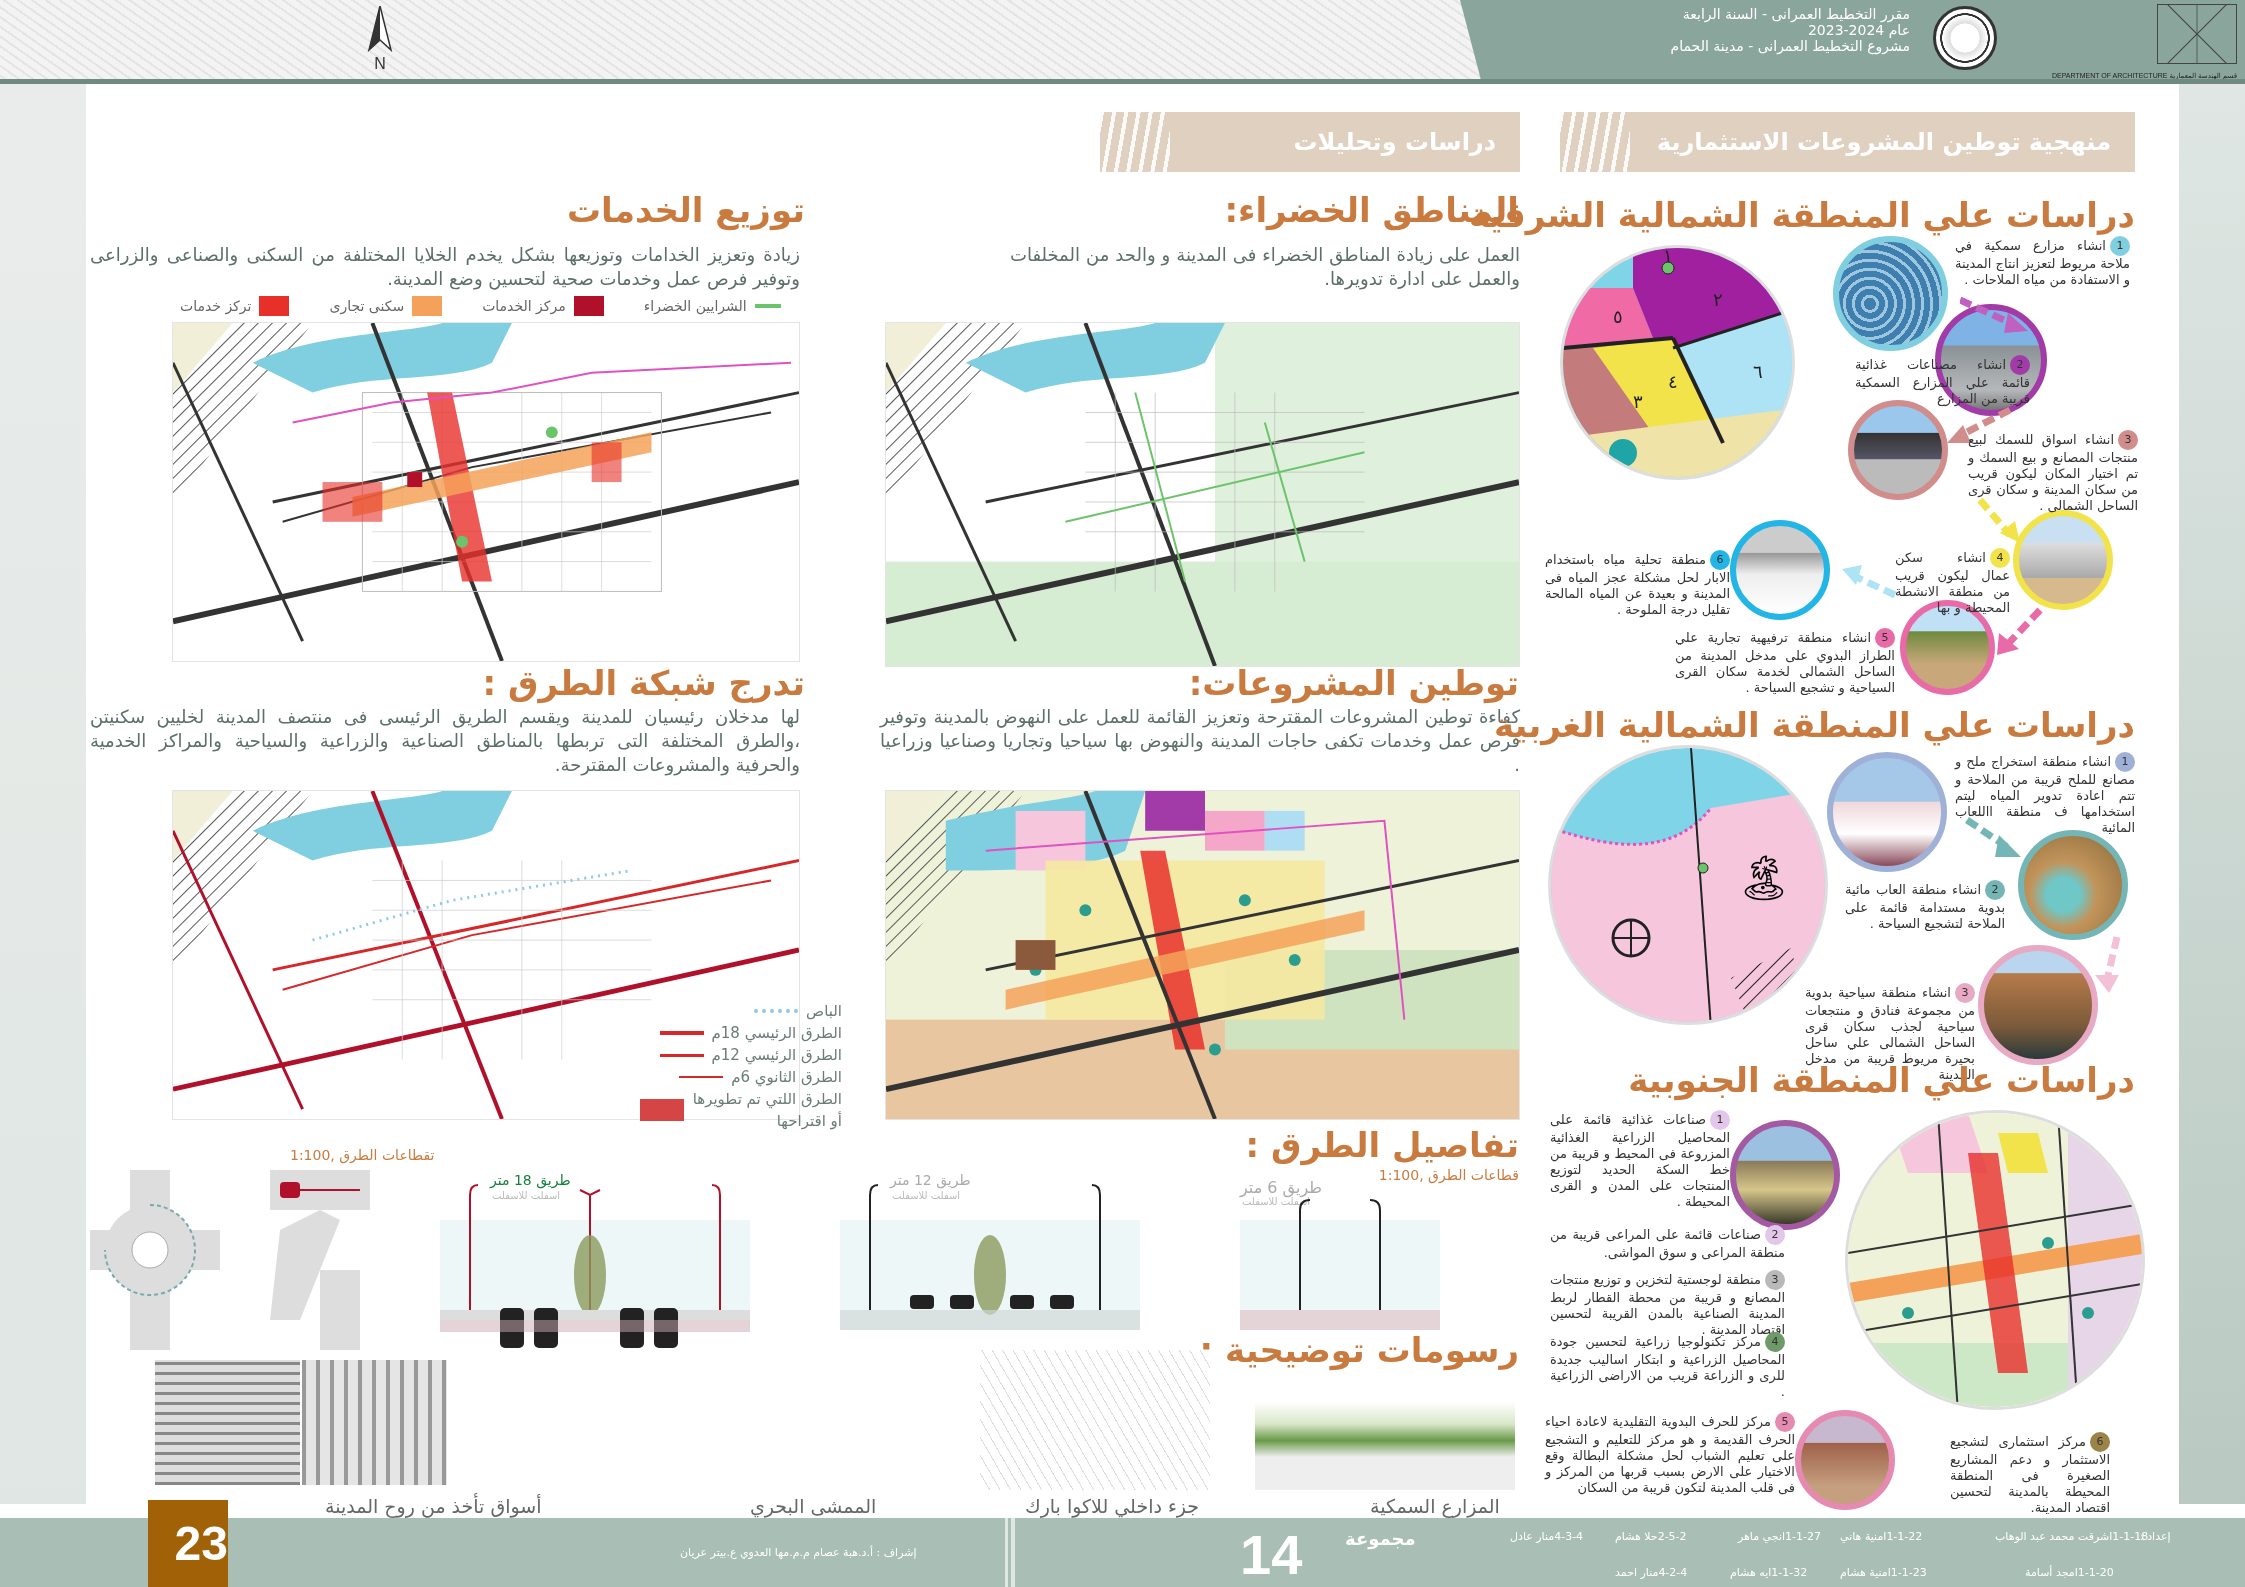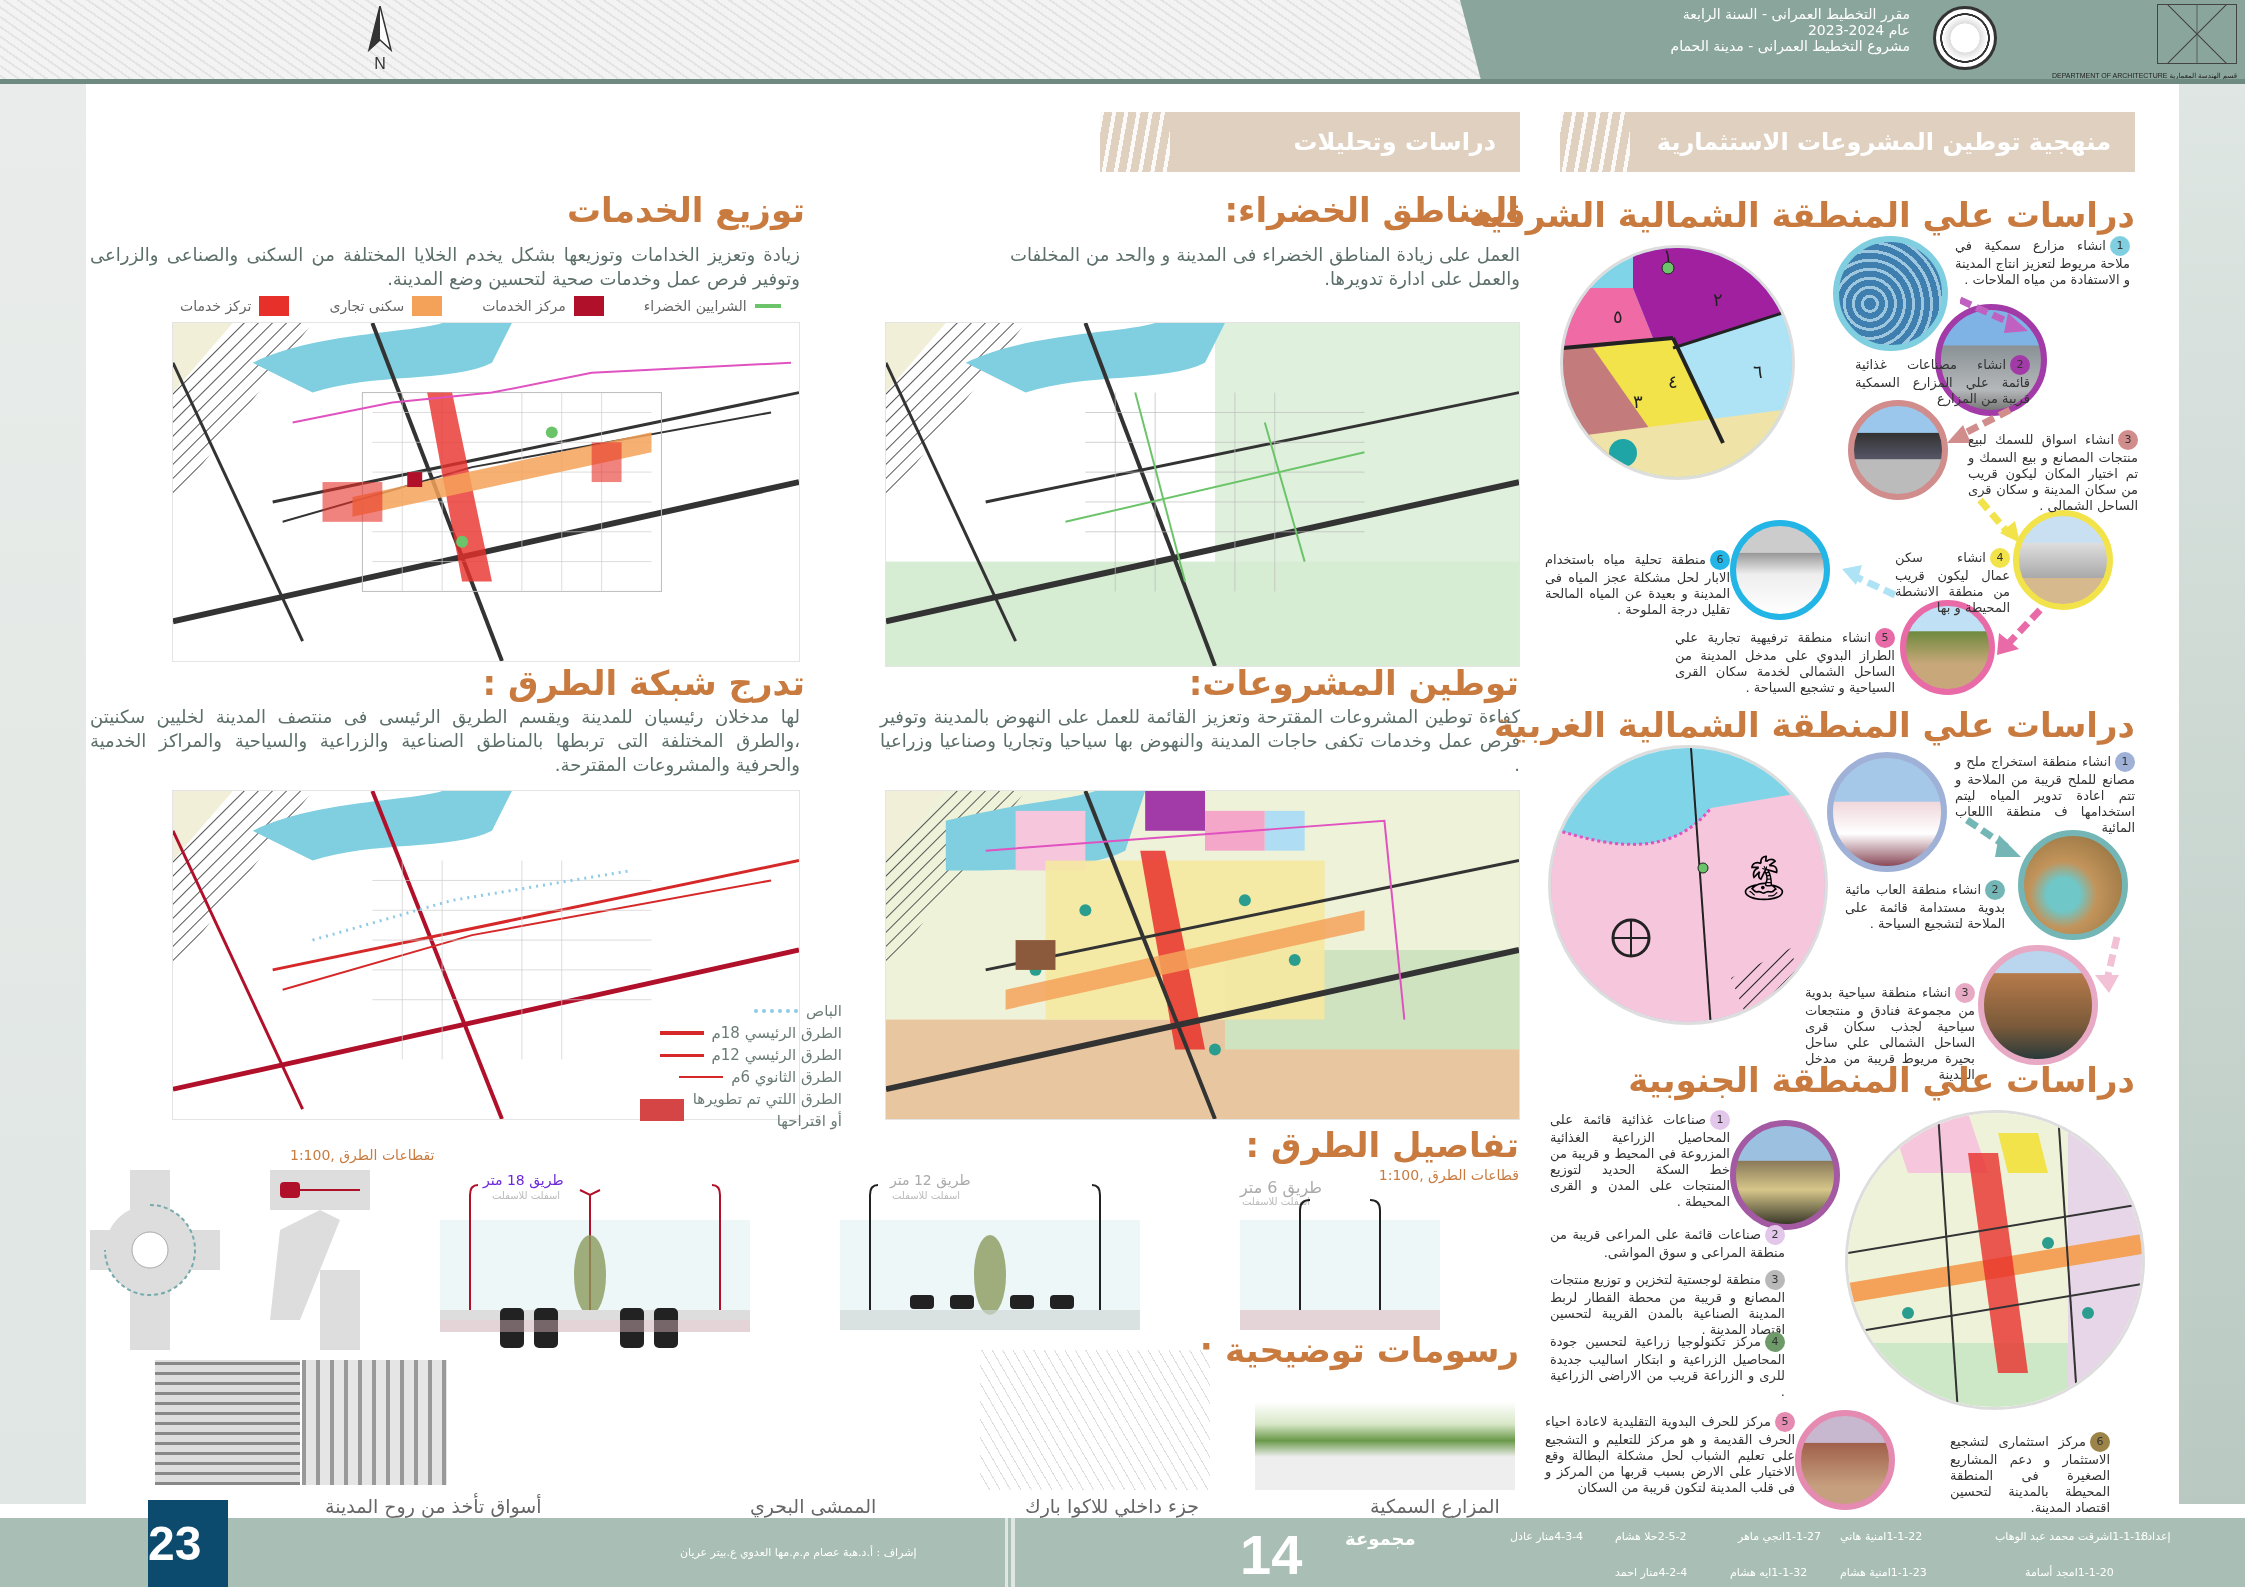--- a/index.html
+++ b/index.html
@@ -61,21 +61,21 @@
   
   .zoom-circle { position: absolute; border-radius: 50%; overflow: hidden; border: 3px solid #ddd; }
 
   
   .section-draw { position: absolute; }
   .caption { position: absolute; direction: rtl; color: #666; font-size: 19px; white-space: nowrap; }
 
   
   .footer { position: absolute; left: 0; top: 1518px; width: 2245px; height: 69px; background: #a9bfb6; }
   .footer-divider { position: absolute; left: 1005px; top: 1518px; width: 10px; height: 69px; background: linear-gradient(90deg, #dfe6e3 0 3px, transparent 3px 6px, #dfe6e3 6px 9px); }
-  .page-num { position: absolute; left: 148px; top: 1500px; width: 80px; height: 87px; background: #0c4a6e; color: #fff; font-size: 48px; font-weight: bold; text-align: left; line-height: 87px; font-family: "Liberation Sans", sans-serif; }
+  .page-num { position: absolute; left: 148px; top: 1500px; width: 80px; height: 87px; background: #a16207; color: #fff; font-size: 48px; font-weight: bold; text-align: right; line-height: 87px; font-family: "Liberation Sans", sans-serif; }
   .group-num { position: absolute; left: 1240px; top: 1522px; color: #fff; font-size: 56px; font-weight: bold; font-family: "Liberation Sans", sans-serif; }
   .group-label { position: absolute; left: 1345px; top: 1528px; color: #fff; font-size: 18px; font-weight: bold; direction: rtl; }
   .footer-text { position: absolute; color: #fff; font-size: 11px; direction: rtl; white-space: nowrap; }
 </style>
 </head>
 <body>
 
 <div class="header">
   <div class="header-band"></div>
   <div class="course-info">
@@ -318,21 +318,21 @@
     <path d="M60,35 A45,45 0 1,1 15,80" fill="none" stroke="#7aa" stroke-width="2" stroke-dasharray="4,3"></path>
     <rect x="180" y="0" width="100" height="40" fill="#ddd"></rect>
     <line x1="200" y1="20" x2="270" y2="20" stroke="#b0102a" stroke-width="2"></line>
     <rect x="190" y="12" width="20" height="16" fill="#b0102a" rx="4"></rect>
     <polygon points="190,60 230,40 250,50 210,150 180,150" fill="#ddd"></polygon>
     <rect x="230" y="100" width="40" height="80" fill="#ddd"></rect>
   </svg>
 </div>
 
 <div class="section-draw" style="left:430px; top:1180px; width:330px; height:150px;">
-  <div style="position:absolute; left:53px; top:-8px; direction:rtl; color:#6d28d9; font-size:14px;">طريق 18 متر</div>
+  <div style="position:absolute; left:60px; top:-8px; direction:rtl; color:#15803d; font-size:14px;">طريق 18 متر</div>
   <div style="position:absolute; left:62px; top:10px; direction:rtl; color:#bbb; font-size:10px;">اسفلت للاسفلت</div>
   <svg width="330" height="190" viewBox="0 0 330 190" style="position:absolute; left:0; top:0;">
     <rect x="10" y="40" width="310" height="90" fill="#e5f3f5" opacity=".7"></rect>
     <path d="M40,135 L40,15 Q40,5 48,5" stroke="#b0102a" stroke-width="2" fill="none"></path>
     <path d="M160,135 L160,15 M150,10 L160,15 L170,10" stroke="#b0102a" stroke-width="2" fill="none"></path>
     <path d="M290,135 L290,15 Q290,5 282,5" stroke="#b0102a" stroke-width="2" fill="none"></path>
     <g fill="#8a9a5b">
         <ellipse cx="160" cy="95" rx="16" ry="40" opacity=".8"></ellipse>
       </g>
     <rect x="10" y="130" width="310" height="10" fill="#ddd"></rect>

